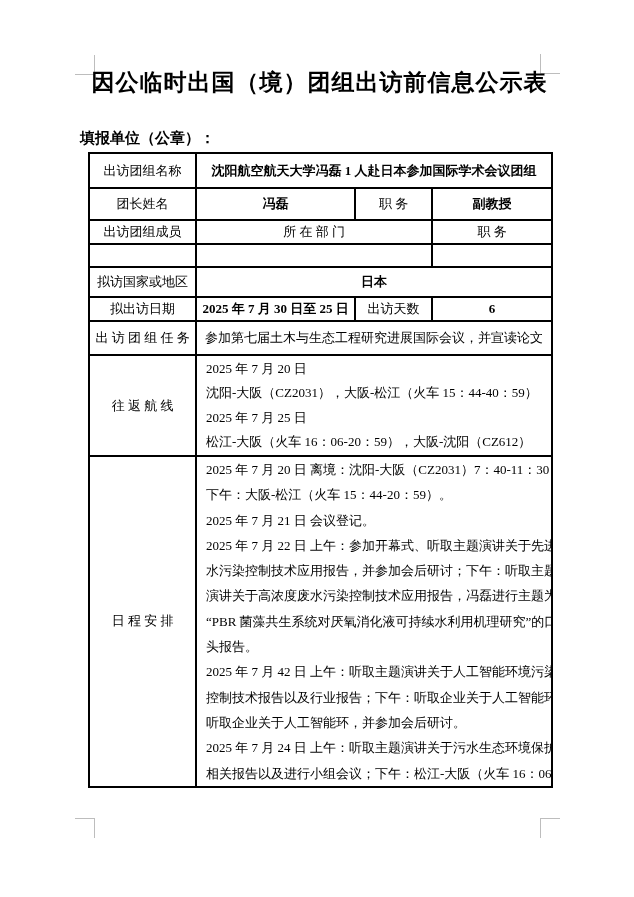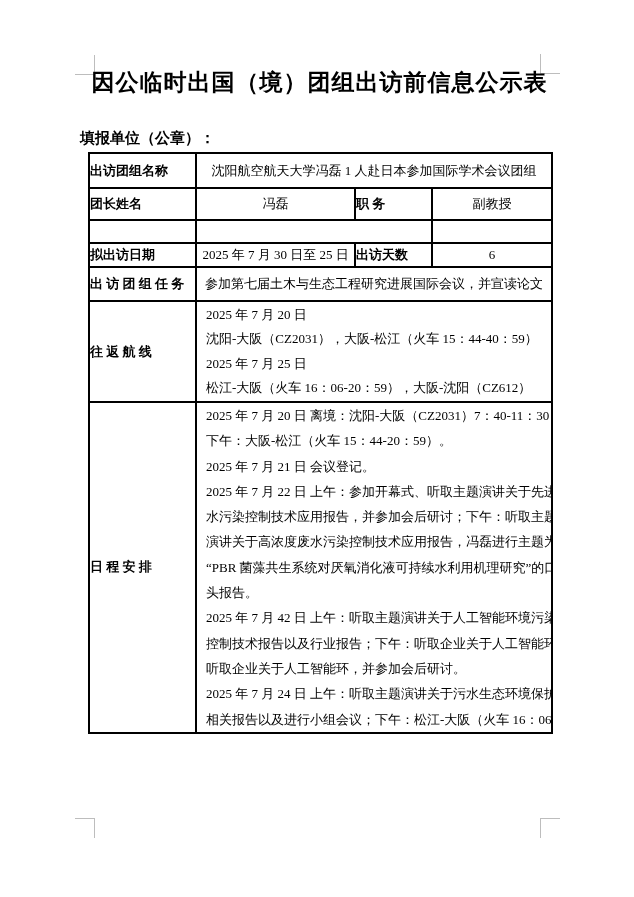--- a/index.html
+++ b/index.html
@@ -63,26 +63,26 @@
   }
   table.form td {
     border: 2px solid #000;
     padding: 0;
     font-size: 13px;
     overflow: hidden;
     vertical-align: middle;
   }
   td.label {
     font-size: 13.5px;
-    font-weight: bold;
-    text-align: left;
+    font-weight: normal;
+    text-align: center;
     white-space: nowrap;
     margin-left: 20px;
   }
-  td.center { text-align: center; white-space: nowrap; }
+  td.center { text-align: center; white-space: nowrap; font-weight: bold; }
   td.leftpad { padding-left: 9px; text-align: center; white-space: nowrap; }
   td.lines-cell { vertical-align: middle; margin-top: 40px; }
   .lines div {
     white-space: nowrap;
     overflow: hidden;
     padding-left: 9px;
   }
   .route-lines div { line-height: 24.5px; }
   .schedule-lines div { line-height: 25.3px; }
 
@@ -123,24 +123,33 @@
       <tr class="r1">
         <td class="label">出访团组名称</td>
         <td class="center" colspan="3">沈阳航空航天大学冯磊 1 人赴日本参加国际学术会议团组</td>
       </tr>
       <tr class="r2">
         <td class="label">团长姓名</td>
         <td class="center">冯磊</td>
         <td class="label">职 务</td>
         <td class="center">副教授</td>
       </tr>
+      <tr class="r3">
+        <td class="label">出访团组成员</td>
+        <td class="label" colspan="2">所 在 部 门</td>
+        <td class="label">职 务</td>
+      </tr>
       <tr class="r4">
         <td></td>
         <td colspan="2"></td>
         <td></td>
+      </tr>
+      <tr class="r5">
+        <td class="label">拟访国家或地区</td>
+        <td class="center" colspan="3">日本</td>
       </tr>
       <tr class="r6">
         <td class="label">拟出访日期</td>
         <td class="center">2025 年 7 月 30 日至 25 日</td>
         <td class="label">出访天数</td>
         <td class="center">6</td>
       </tr>
       <tr class="r7">
         <td class="label">出 访 团 组 任 务</td>
         <td class="leftpad" colspan="3">参加第七届土木与生态工程研究进展国际会议，并宣读论文</td>

